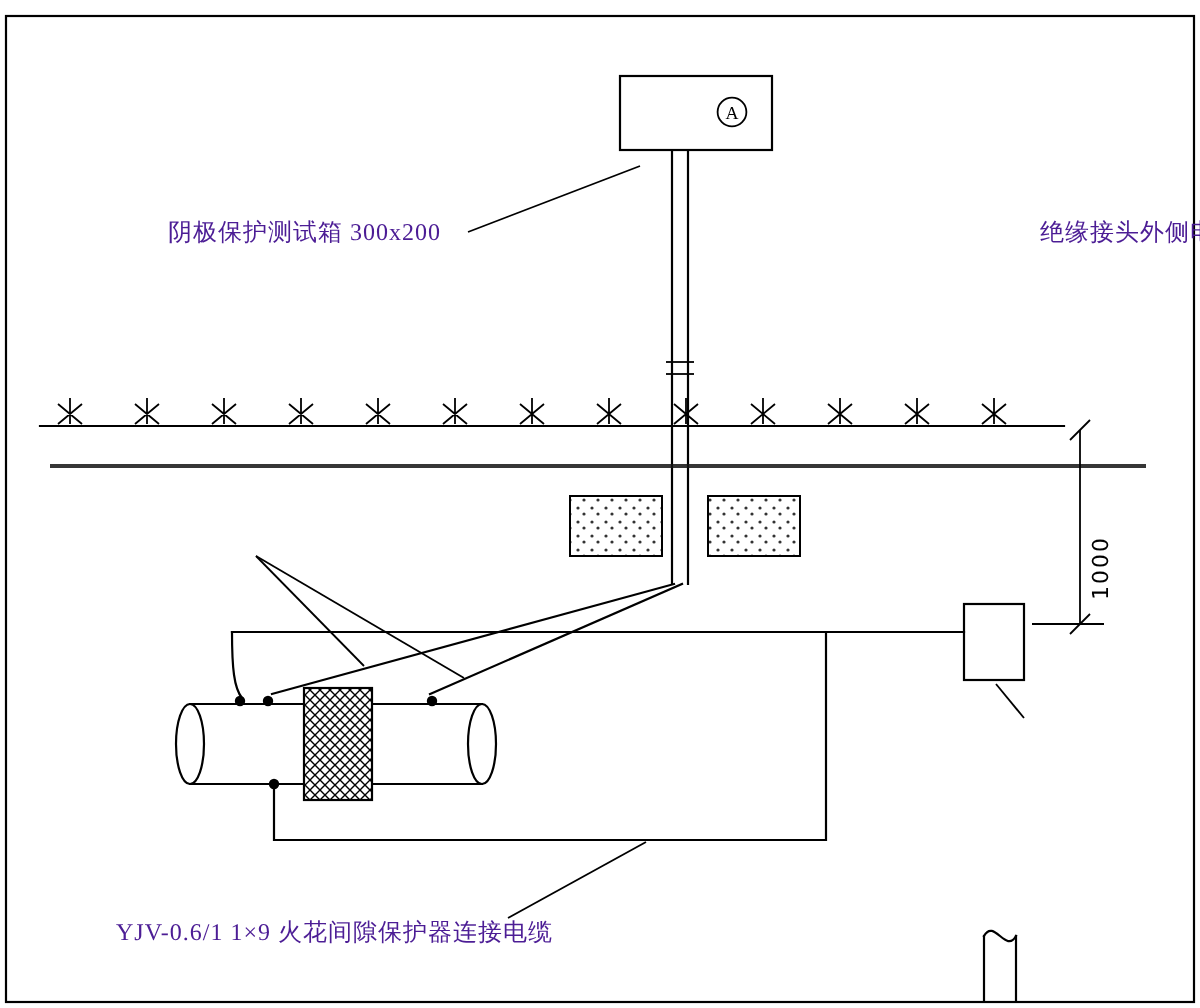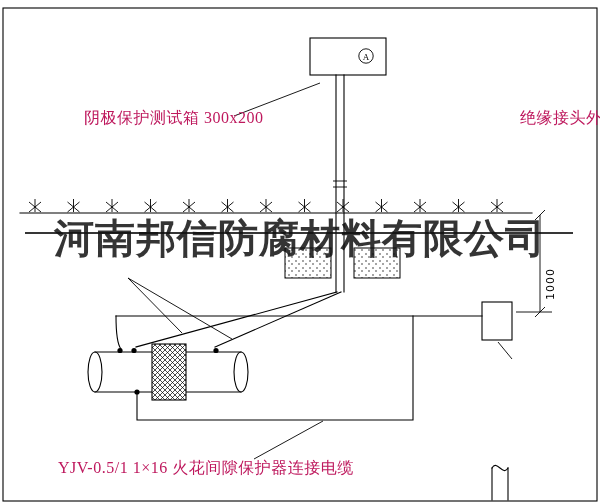--- a/index.html
+++ b/index.html
@@ -8,22 +8,22 @@
     position:relative; width:600px; height:504px;
     background:#fff; overflow:hidden;
     font-family:"Liberation Serif", serif; color:#000;
   }
   .sheet svg { position:absolute; left:0; top:0; }
   .lw   { stroke:#000; stroke-width:1.1; fill:none; stroke-linecap:square; }
   .thin { stroke:#000; stroke-width:0.9; fill:none; }
   .dot  { fill:#000; stroke:none; }
   .wline{ stroke:#141414; stroke-width:2; opacity:.85; }
   .lbl {
-    position:absolute; font-size:16px; white-space:nowrap;
-    letter-spacing:.5px; color:#be185d;
+    position:absolute; font-size:12px; white-space:nowrap;
+    letter-spacing:.5px; color:#4c1d95;
   }
   .watermark {
     position:absolute; top:211px; left:50%;
     transform:translateX(-50%);
     font-size:40px; font-weight:bold; letter-spacing:1px;
     color:#111; opacity:.85; white-space:nowrap;
   }
   .dim-vert {
     position:absolute; left:544px; top:300px; font-size:11px;
     transform:rotate(-90deg); transform-origin:left top;
@@ -110,19 +110,18 @@
       <line class="lw" x1="508" y1="468" x2="508" y2="500"></line>
       <path class="lw" d="M492,468 C497,459 503,477 508,468"></path>
     </g>
   </svg>
 
   <span class="lbl" style="left:84px; top:108px;">阴极保护测试箱 300x200</span>
 
   <span class="lbl" style="left:520px; top:108px;">绝缘接头外侧电缆</span>
 
 
-  <span class="lbl" style="left:58px; top:458px;">YJV-0.5/1 1×16  火花间隙保护器连接电缆</span>
+  <span class="lbl" style="left:58px; top:458px;">YJV-0.6/1 1×9  火花间隙保护器连接电缆</span>
 
 
   <span class="dim-vert">1000</span>
 
-  <div class="watermark">河南邦信防腐材料有限公司</div>
 </div>
 
 </body></html>

